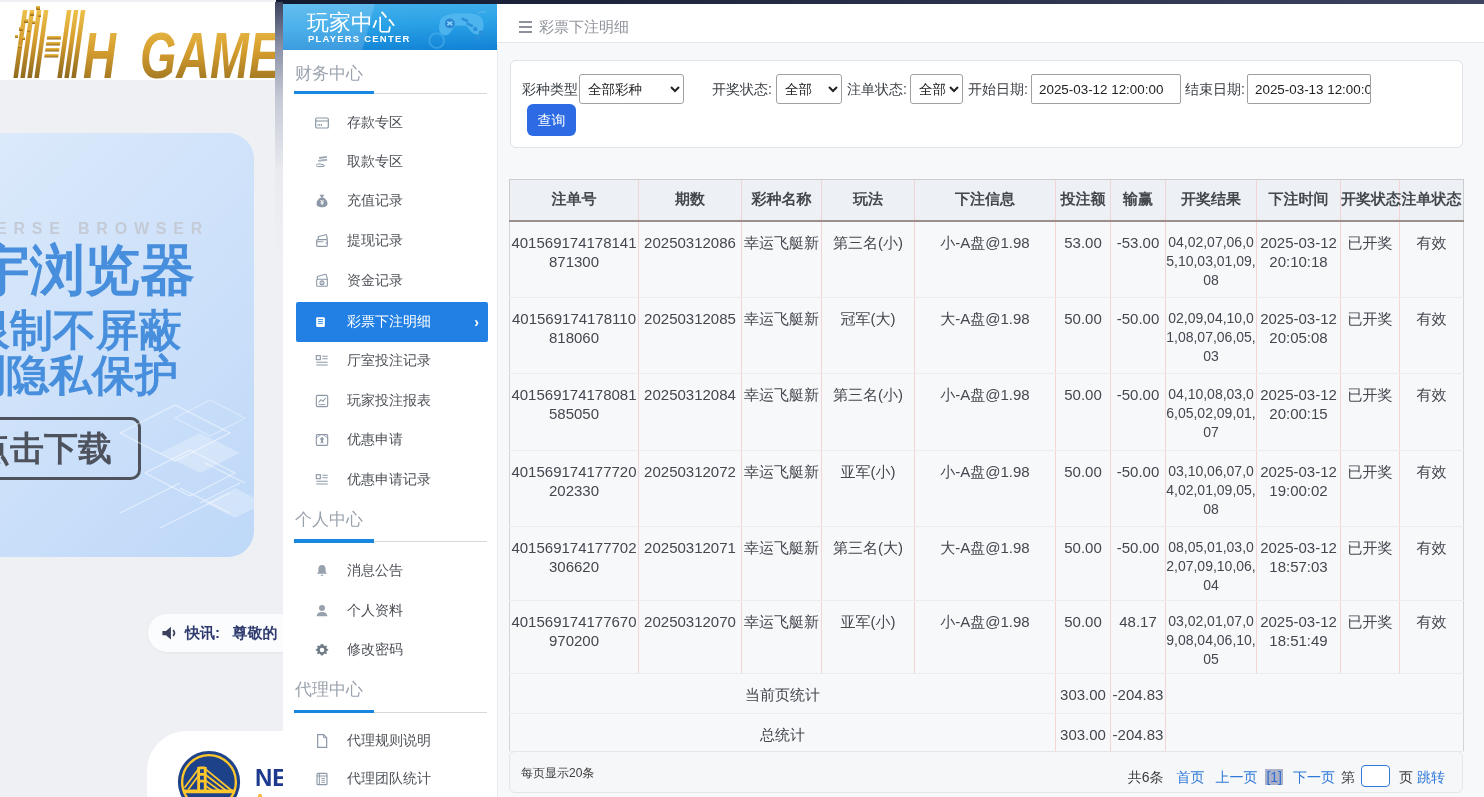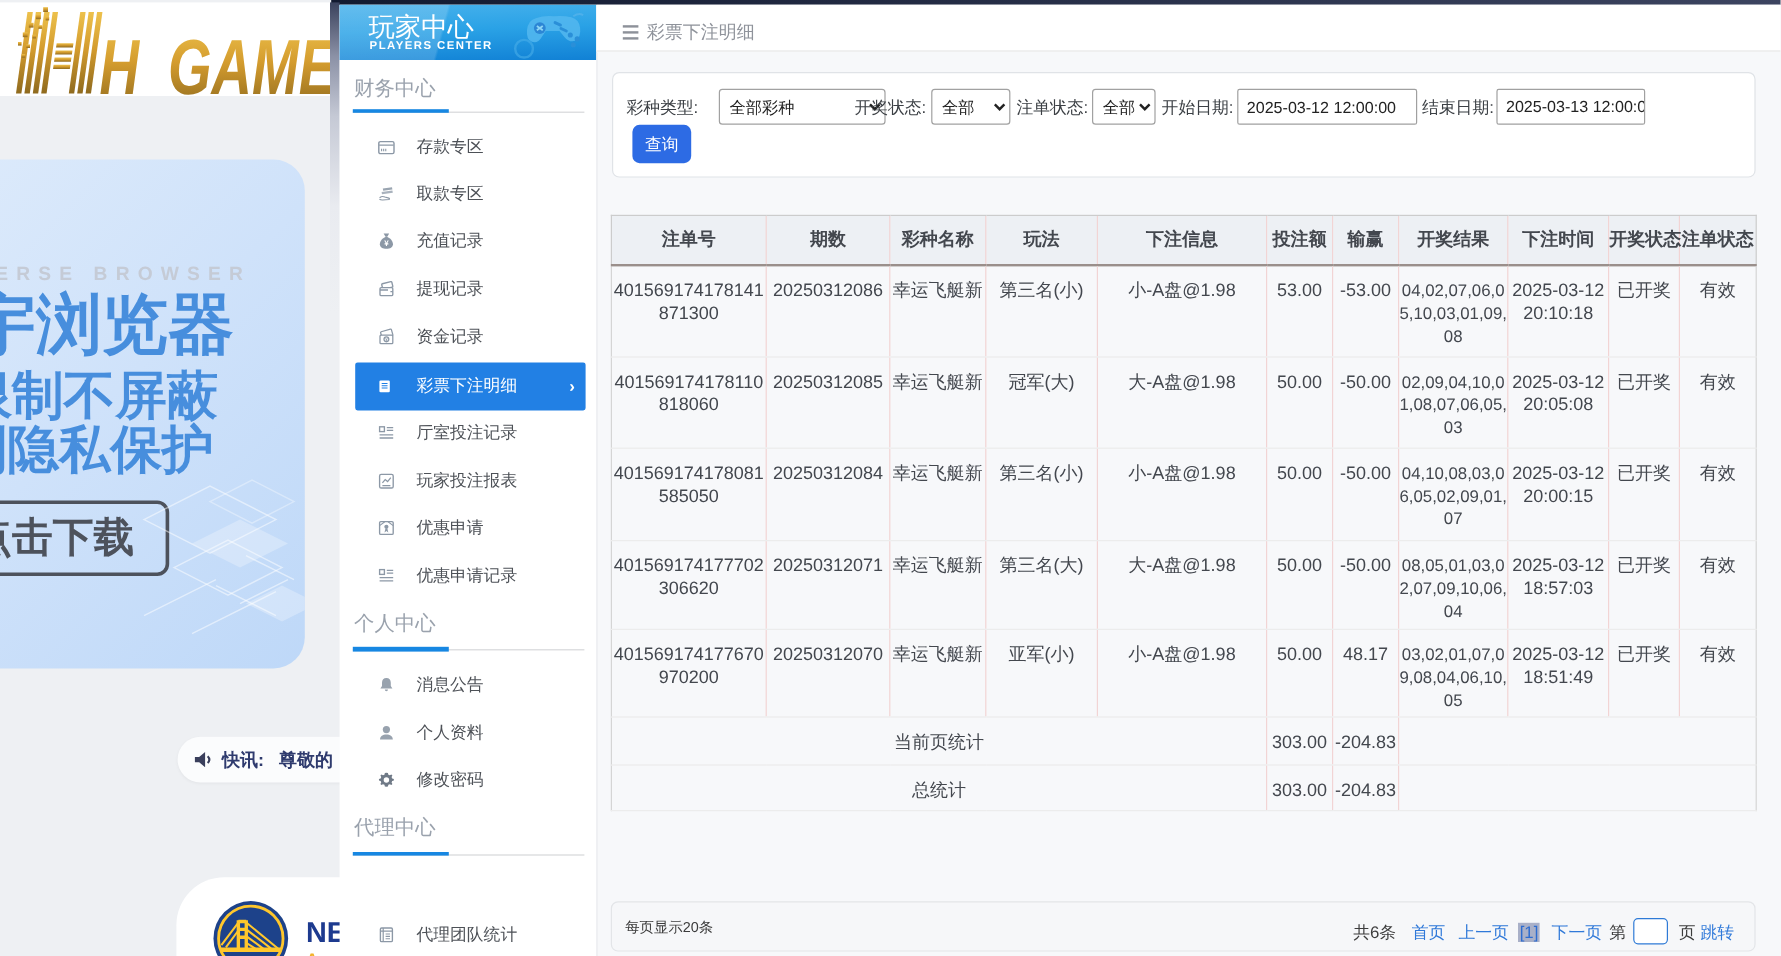--- a/index.html
+++ b/index.html
@@ -310,20 +310,27 @@
           <circle cx="12" cy="12" r="3.4" fill="#fff"></circle>
         </svg>
         <div class="tx">修改密码</div>
       </div>
 
     <div class="sec" style="top:673.5px">代理中心</div>
     <div class="secline" style="top:707.5px">
         <i></i>
       </div>
 
+    <div class="mi" style="top:716.6px">
+        <svg class="ic" viewBox="0 0 24 24" fill="none" stroke="#8c98a6" stroke-width="1.8">
+          <path d="M5.5 2.5 h9 l4.5 4.5 v14.5 h-13.5z"></path>
+          <path d="M14.5 2.5 v4.5 h4.5" stroke-width="1.5"></path>
+        </svg>
+        <div class="tx">代理规则说明</div>
+      </div>
     <div class="mi" style="top:755.4px">
         <svg class="ic" viewBox="0 0 24 24" fill="none" stroke="#8c98a6" stroke-width="1.7">
           <rect x="4.5" y="3.5" width="15" height="17" rx="1.5"></rect>
           <path d="M4.5 7.5 h15 M8 3.5 v17" stroke-width="1.5"></path>
           <path d="M11 11 h5.5 M11 14 h5.5 M11 17 h5.5" stroke-width="1.4"></path>
         </svg>
         <div class="tx">代理团队统计</div>
       </div>
   </div>
 
@@ -332,21 +339,21 @@
       <div class="ham">
           <i style="top:0"></i>
           <i style="top:5px"></i>
           <i style="top:10px"></i>
         </div>
       <div class="title">彩票下注明细</div>
     </div>
 
     <div id="filter">
       <div class="lab" style="left:11px">彩种类型:</div>
-      <select style="left:88px; width:139px"><option>全部彩种</option></select>
+      <select style="left:68px; width:105px"><option>全部彩种</option></select>
       <div class="lab" style="left:201px">开奖状态:</div>
       <select style="left:265px; width:66px"><option>全部</option></select>
       <div class="lab" style="left:336px">注单状态:</div>
       <select style="left:399px; width:53px"><option>全部</option></select>
       <div class="lab" style="left:457px">开始日期:</div>
       <input class="dt" style="left: 520px; width: 150px;" value="2025-03-12 12:00:00">
       <div class="lab" style="left:674px">结束日期:</div>
       <input class="dt" style="left: 736px; width: 124px;" value="2025-03-13 12:00:00">
       <div id="qbtn">查询</div>
     </div>
@@ -412,20 +419,33 @@
               <td>幸运飞艇新</td>
               <td>第三名(小)</td>
               <td>小-A盘@1.98</td>
               <td>50.00</td>
               <td>-50.00</td>
               <td class="res">04,10,08,03,06,05,02,09,01,07</td>
               <td>2025-03-12 20:00:15</td>
               <td>已开奖</td>
               <td>有效</td>
         </tr>
+        <tr style="height:76px">
+          <td>401569174177720202330</td>
+              <td>20250312072</td>
+              <td>幸运飞艇新</td>
+              <td>亚军(小)</td>
+              <td>小-A盘@1.98</td>
+              <td>50.00</td>
+              <td>-50.00</td>
+              <td class="res">03,10,06,07,04,02,01,09,05,08</td>
+              <td>2025-03-12 19:00:02</td>
+              <td>已开奖</td>
+              <td>有效</td>
+        </tr>
         <tr style="height:74px">
           <td>401569174177702306620</td>
               <td>20250312071</td>
               <td>幸运飞艇新</td>
               <td>第三名(大)</td>
               <td>大-A盘@1.98</td>
               <td>50.00</td>
               <td>-50.00</td>
               <td class="res">08,05,01,03,02,07,09,10,06,04</td>
               <td>2025-03-12 18:57:03</td>

